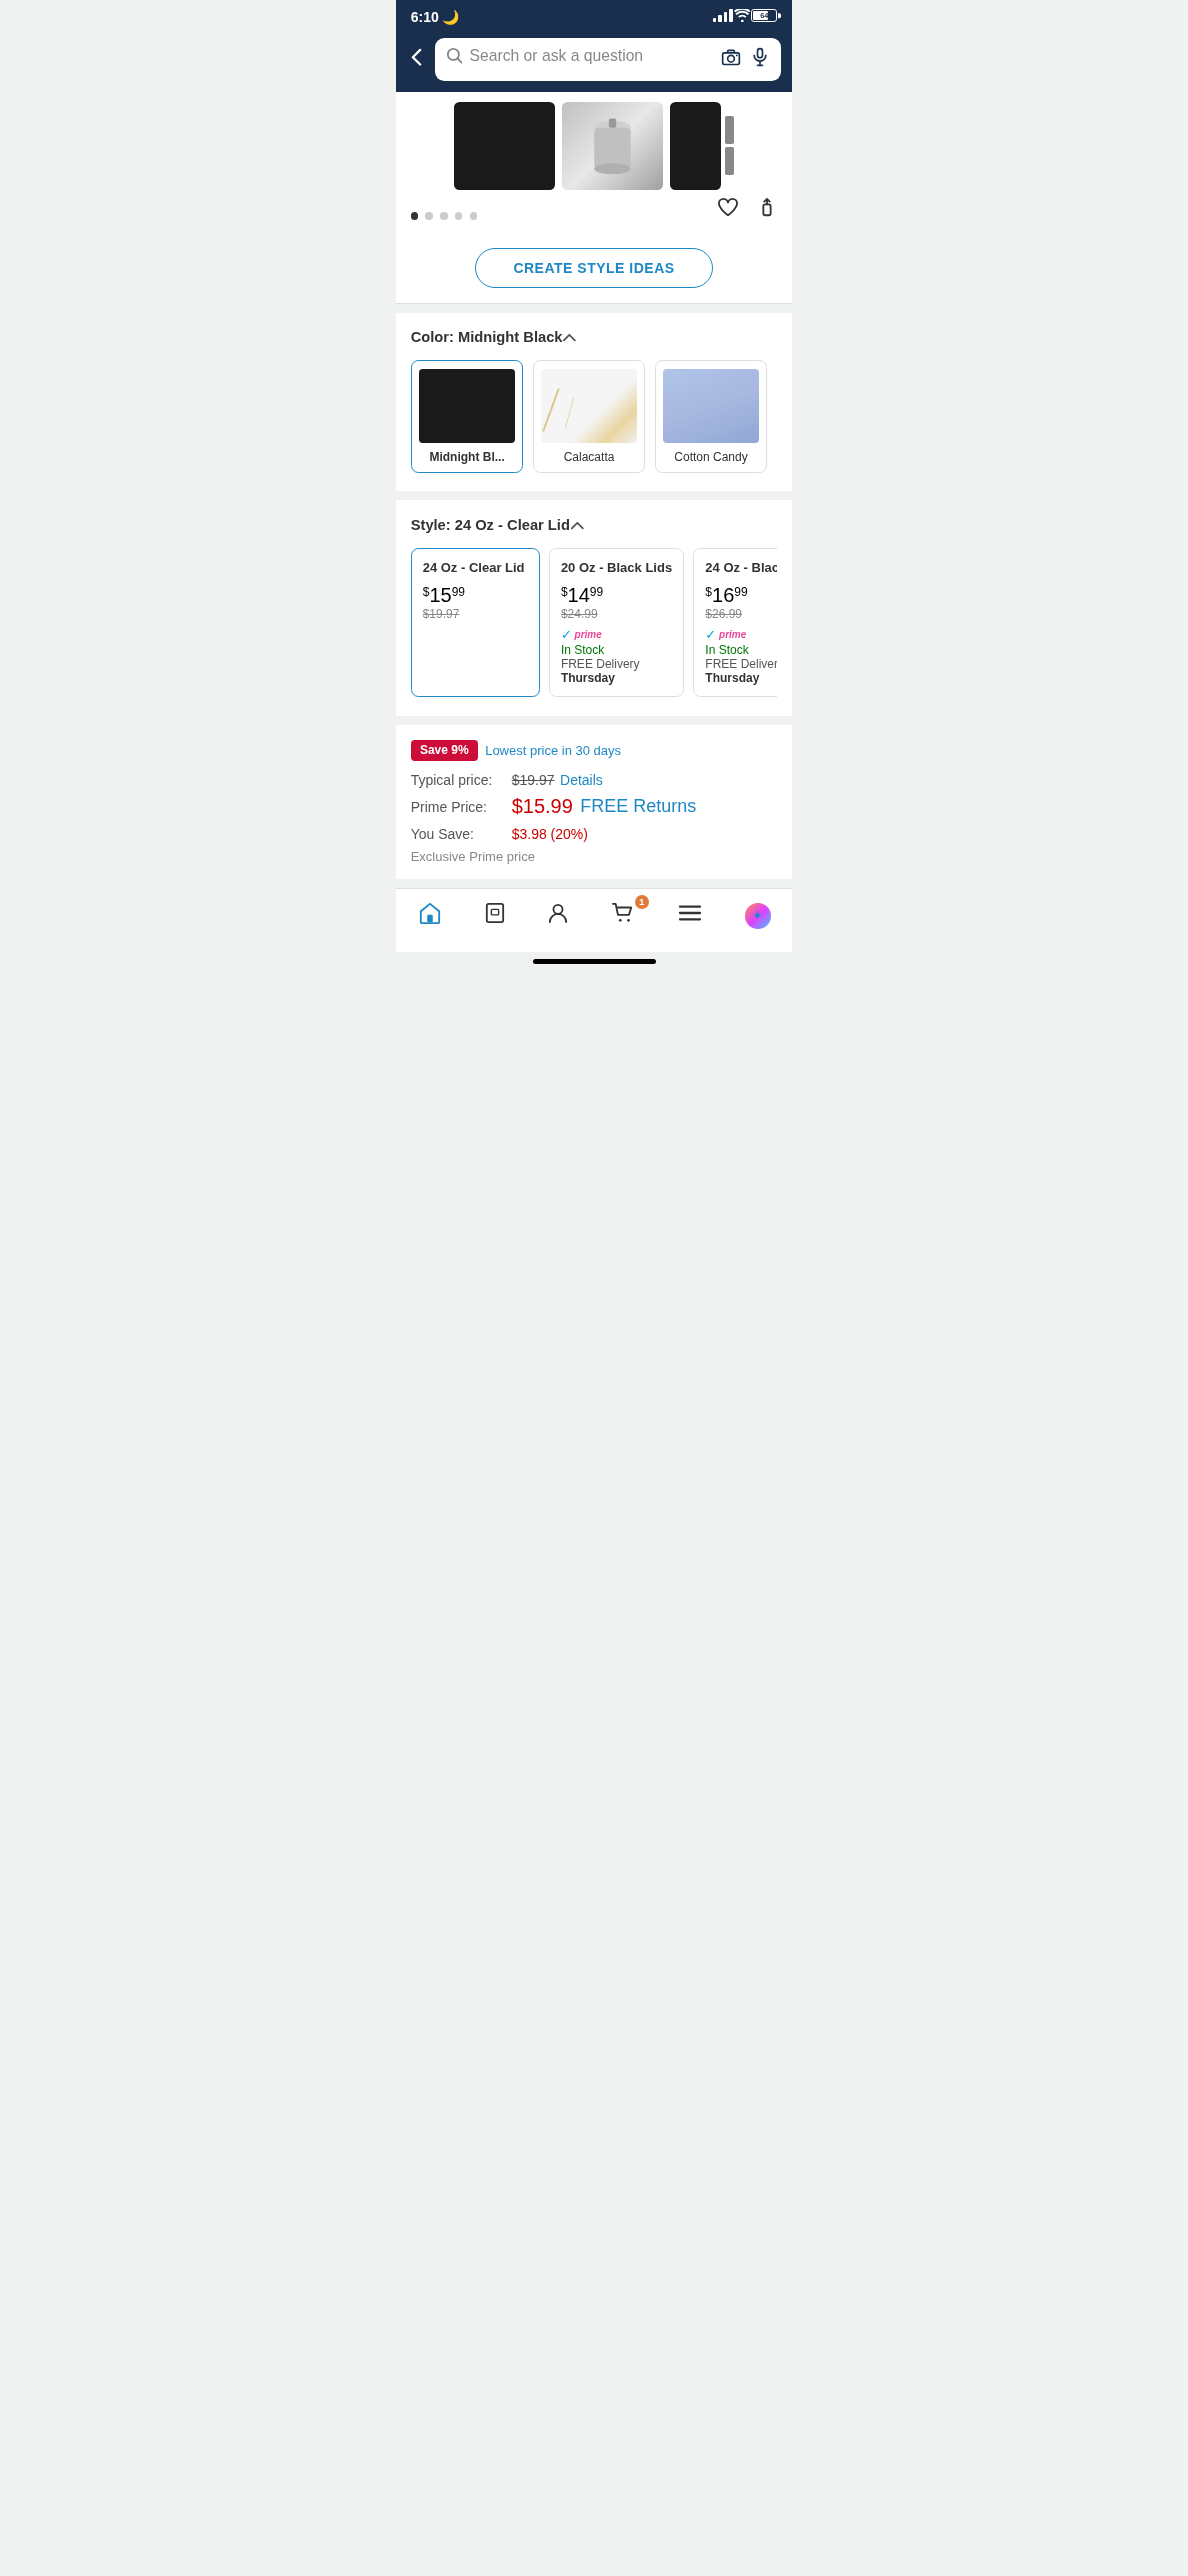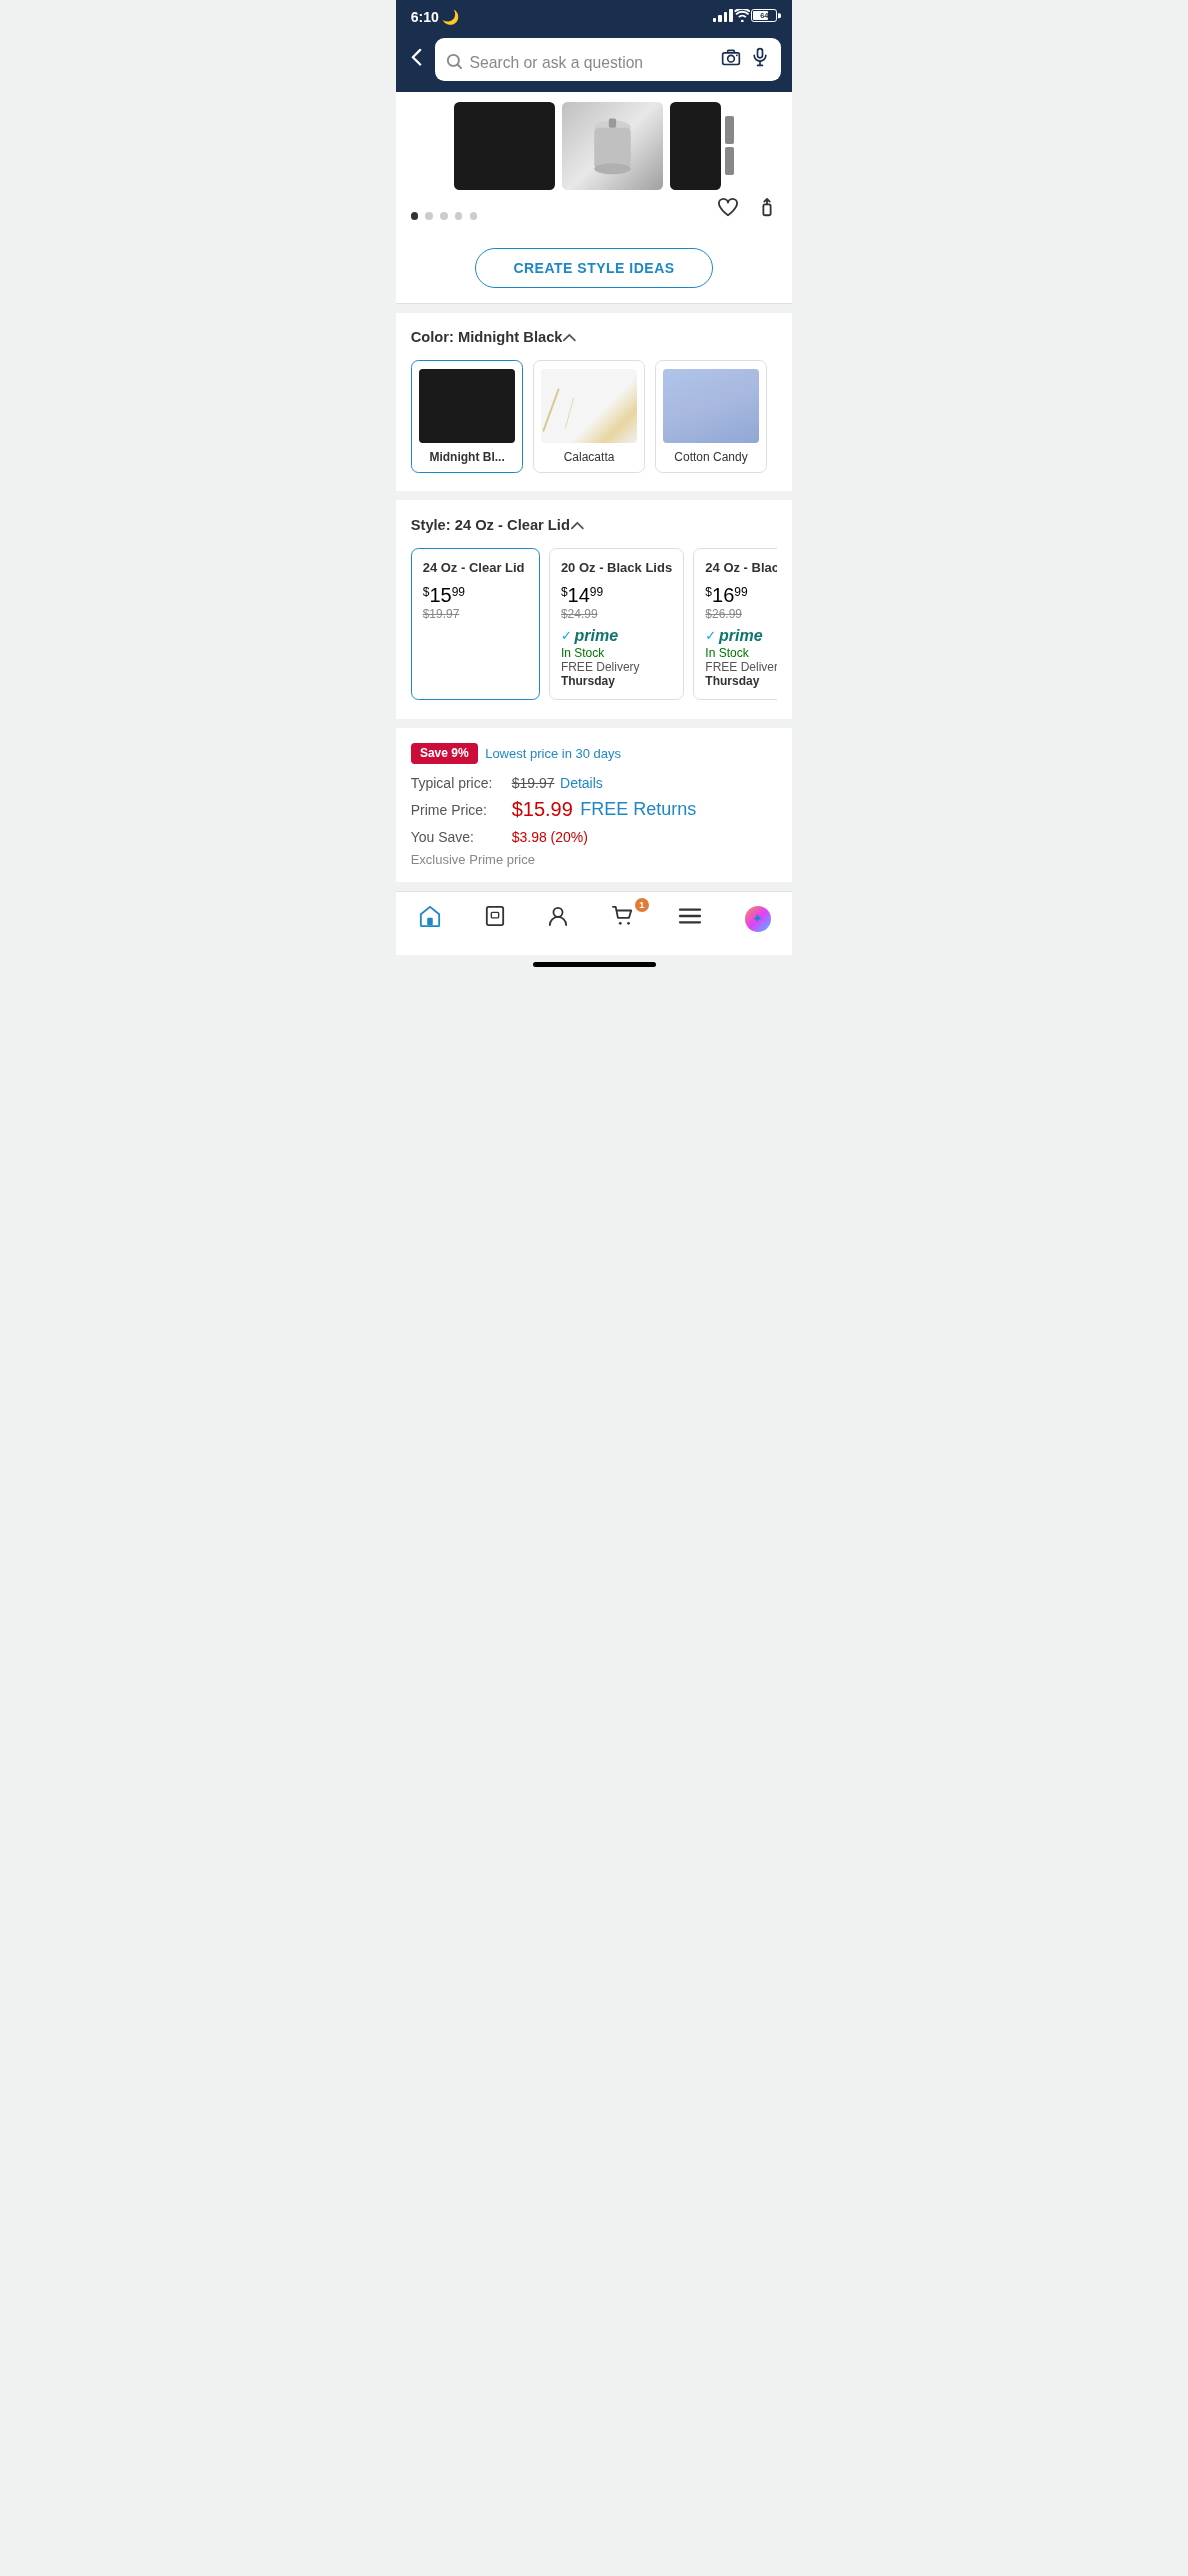--- a/index.html
+++ b/index.html
@@ -71,21 +71,21 @@
       cursor: pointer;
       padding: 3.7px;
       background: none;
       border: none;
     }
     .search-bar {
       flex: 1;
       background: white;
       border-radius: 9.2px;
       display: flex;
-      align-items: flex-end;
+      align-items: flex-start;
       padding: 9.2px 11px;
       gap: 7.4px;
     }
     .search-input-text {
       flex: 1;
       color: #888;
       font-size: 15.7px;
     }
     .search-actions { display: flex; gap: 9.2px; align-items: center; }
     .search-action-btn {
@@ -244,22 +244,22 @@
       text-decoration: line-through;
     }
     .prime-badge {
       display: flex;
       align-items: center;
       gap: 2.8px;
       margin: 5.5px 0 1.8px;
     }
     .prime-check { color: #00a8e0; font-size: 13px; }
     .prime-text {
-      color: #0f766e;
-      font-size: 16px;
+      color: #ec4899;
+      font-size: 10px;
       font-weight: 600;
       font-style: italic;
     }
     .in-stock { color: #007600; font-size: 12px; font-weight: 500; }
     .free-delivery { color: #555; font-size: 12px; }
     .delivery-day { color: #333; font-size: 12px; font-weight: 700; }
 
     
     .price-section {
       background: white;

